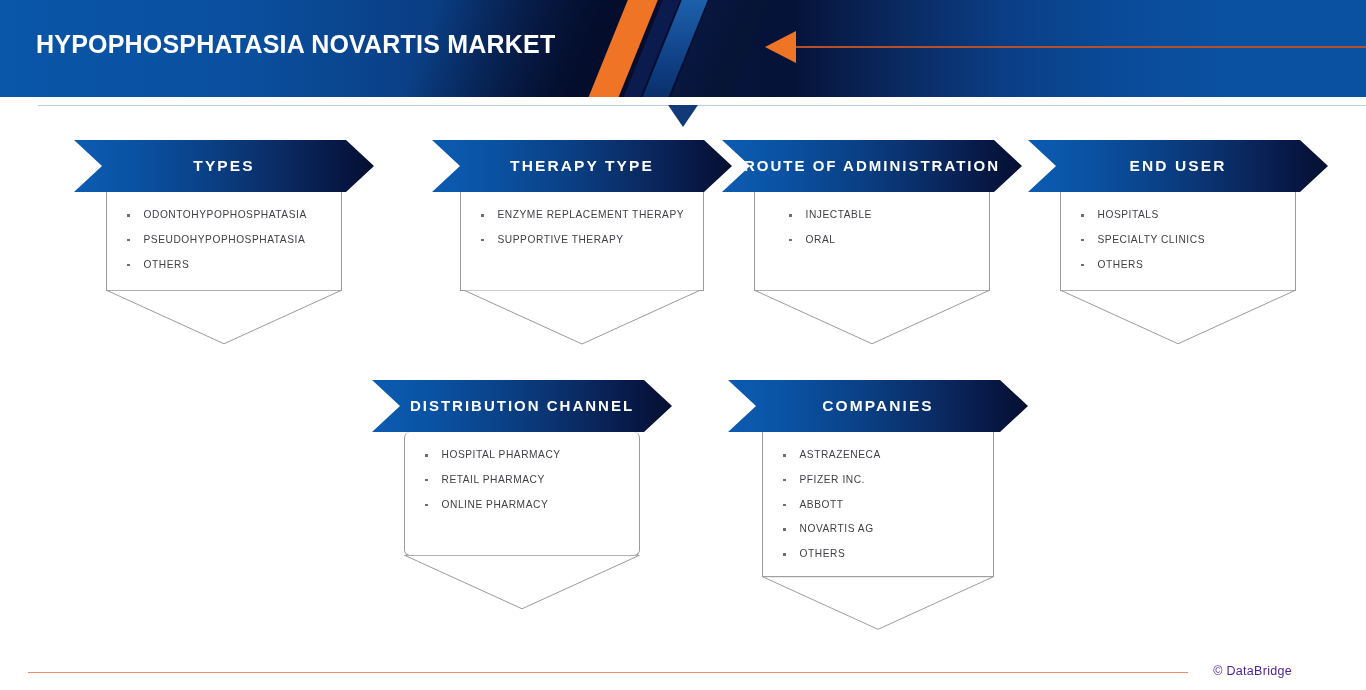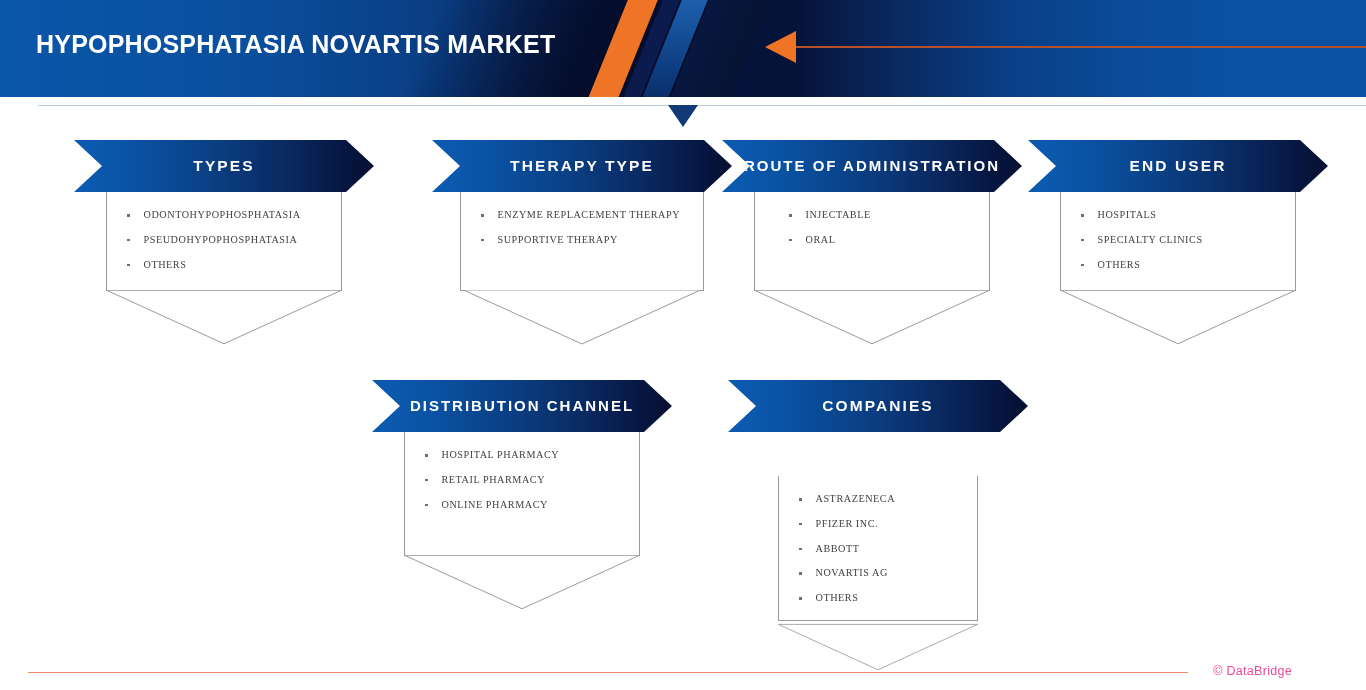--- a/index.html
+++ b/index.html
@@ -191,21 +191,20 @@
     left: -1px;
     top: 100%;
     width: calc(100% + 2px);
     height: 55px;
     pointer-events: none;
   }
 
   .bullets {
     list-style: none;
     padding: 16px 12px 4px 20px;
-    font-family: Liberation Serif, serif;
   }
   .bullets li {
     display: flex;
     align-items: flex-start;
     font-size: 10.2px;
     letter-spacing: 0.55px;
     color: #3f3f44;
     line-height: 1.35;
     margin-bottom: 11px;
     text-transform: uppercase;
@@ -226,21 +225,21 @@
     top: 672px;
     width: 1160px;
     height: 1.3px;
     background: #ec8b6e;
   }
   .footer-credit {
     position: absolute;
     right: 74px;
     top: 664px;
     font-size: 12.5px;
-    color: #ec4899;
+    color: #4c1d95;
     letter-spacing: 0.3px;
     white-space: nowrap;
   }
 </style>
 </head>
 <body>
 
 <div class="header">
   <div class="hdr-dark-wedge"></div>
   <div class="hdr-stripe-orange"></div>
@@ -341,21 +340,21 @@
         </ul>
         <svg class="pentagon" width="238" height="55" viewBox="0 0 238 55">
           <polygon points="0.5,0 237.5,0 119,54" fill="#ffffff" stroke="#9a9a9a" stroke-width="1"></polygon>
         </svg>
       </div>
     </div>
     <div class="card" style="left: 372px; top: 380px; width: 300px;">
       <div class="banner">
         <div class="banner-title two-line">DISTRIBUTION CHANNEL</div>
       </div>
-      <div class="body-shape" style="width: 236px; min-height: 124px;">
+      <div class="body-shape" style="width: 236px; min-height: 124px; border-radius: 6px;">
         <ul class="bullets">
           <li>
             <span class="bul"></span>
             <span class="txt">HOSPITAL PHARMACY</span>
           </li>
           <li>
             <span class="bul"></span>
             <span class="txt">RETAIL PHARMACY</span>
           </li>
           <li>
@@ -365,21 +364,21 @@
         </ul>
         <svg class="pentagon" width="238" height="55" viewBox="0 0 238 55">
           <polygon points="0.5,0 237.5,0 119,54" fill="#ffffff" stroke="#9a9a9a" stroke-width="1"></polygon>
         </svg>
       </div>
     </div>
     <div class="card" style="left: 728px; top: 380px; width: 300px;">
       <div class="banner">
         <div class="banner-title">COMPANIES</div>
       </div>
-      <div class="body-shape" style="width: 200px; min-height: 124px; margin-top: 44px;">
+      <div class="body-shape" style="width: 232px; min-height: 124px;">
         <ul class="bullets">
           <li>
             <span class="bul"></span>
             <span class="txt">ASTRAZENECA</span>
           </li>
           <li>
             <span class="bul"></span>
             <span class="txt">PFIZER INC.</span>
           </li>
           <li>

